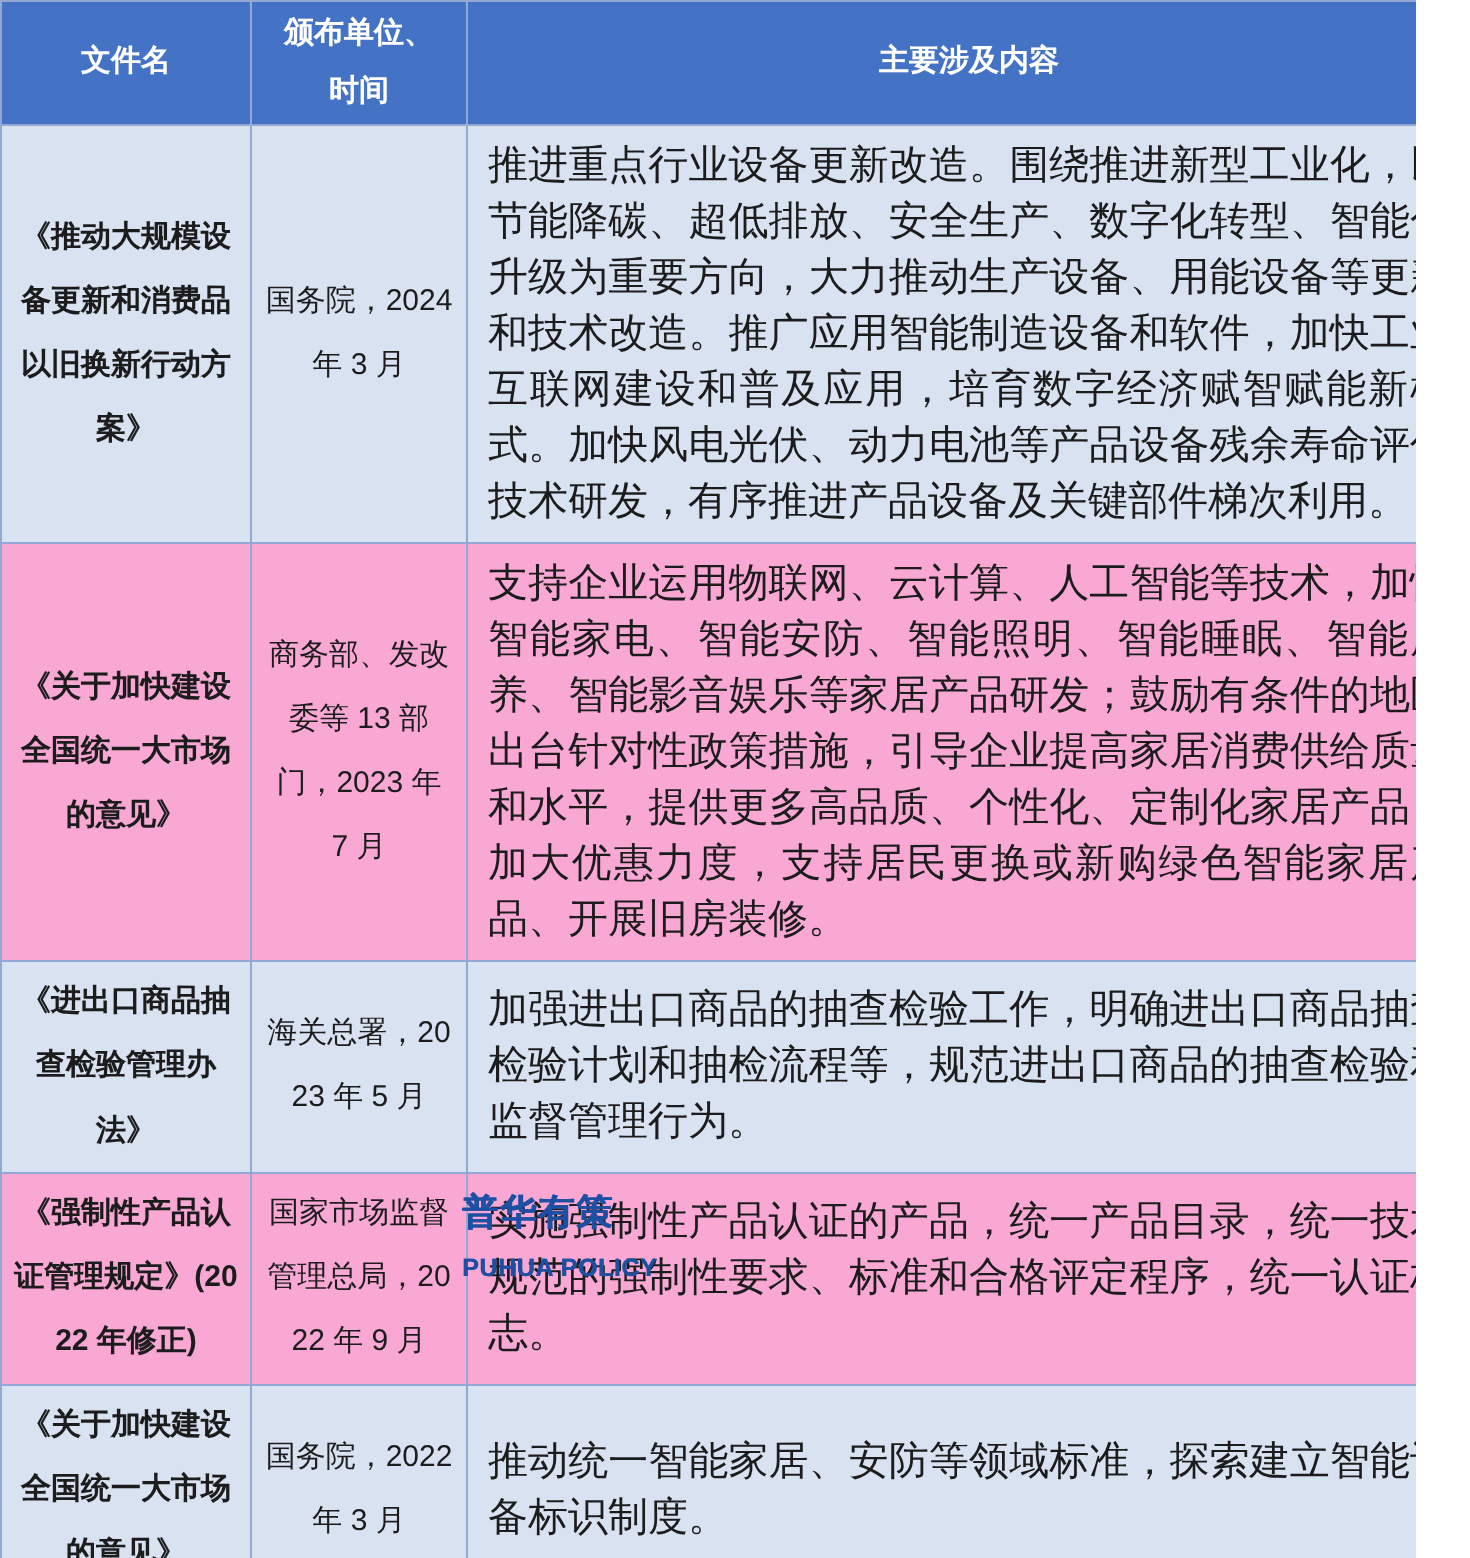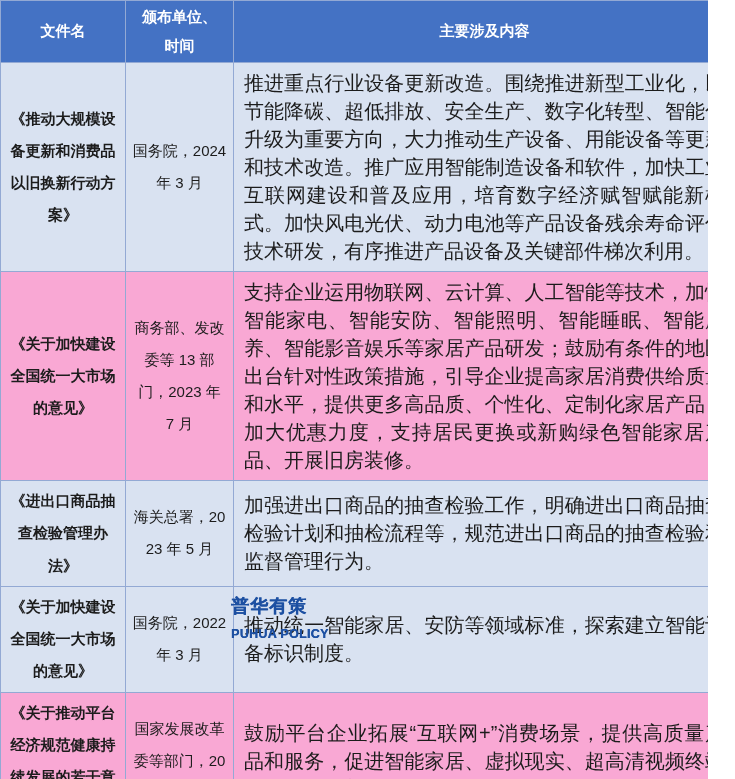--- a/index.html
+++ b/index.html
@@ -114,20 +114,25 @@
       <tr class="r1 plain">
         <td class="c1">《关于加快建设全国统一大市场的意见》</td>
         <td class="c2">商务部、发改委等 13 部门，2023 年 7 月</td>
         <td class="c3">支持企业运用物联网、云计算、人工智能等技术，加快智能家电、智能安防、智能照明、智能睡眠、智能康养、智能影音娱乐等家居产品研发；鼓励有条件的地区出台针对性政策措施，引导企业提高家居消费供给质量和水平，提供更多高品质、个性化、定制化家居产品，加大优惠力度，支持居民更换或新购绿色智能家居产品、开展旧房装修。</td>
       </tr>
       <tr class="r2 band">
         <td class="c1">《进出口商品抽查检验管理办法》</td>
         <td class="c2">海关总署，2023 年 5 月</td>
         <td class="c3">加强进出口商品的抽查检验工作，明确进出口商品抽查检验计划和抽检流程等，规范进出口商品的抽查检验和监督管理行为。</td>
       </tr>
+      <tr class="r3 plain">
+        <td class="c1">《强制性产品认证管理规定》(2022 年修正)</td>
+        <td class="c2">国家市场监督管理总局，2022 年 9 月</td>
+        <td class="c3">实施强制性产品认证的产品，统一产品目录，统一技术规范的强制性要求、标准和合格评定程序，统一认证标志。</td>
+      </tr>
       <tr class="r4 band">
         <td class="c1">《关于加快建设全国统一大市场的意见》</td>
         <td class="c2">国务院，2022 年 3 月</td>
         <td class="c3">推动统一智能家居、安防等领域标准，探索建立智能设备标识制度。</td>
       </tr>
       <tr class="r5 plain">
         <td class="c1">《关于推动平台经济规范健康持续发展的若干意见》</td>
         <td class="c2">国家发展改革委等部门，2022 年 1 月</td>
         <td class="c3">鼓励平台企业拓展“互联网+”消费场景，提供高质量产品和服务，促进智能家居、虚拟现实、超高清视频终端等智能产品普及应用。</td>
       </tr>

